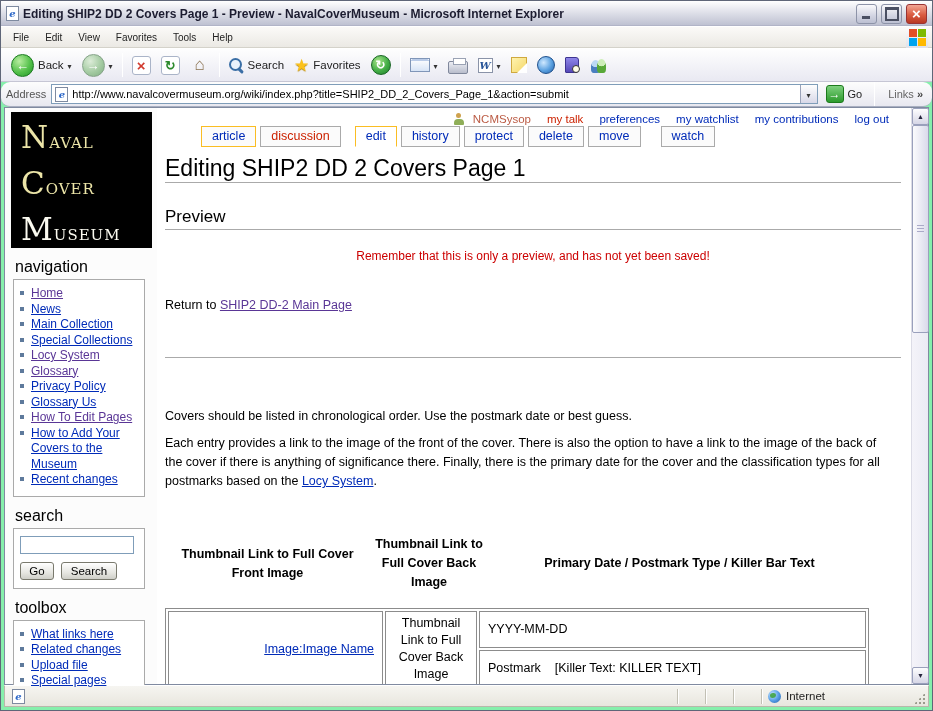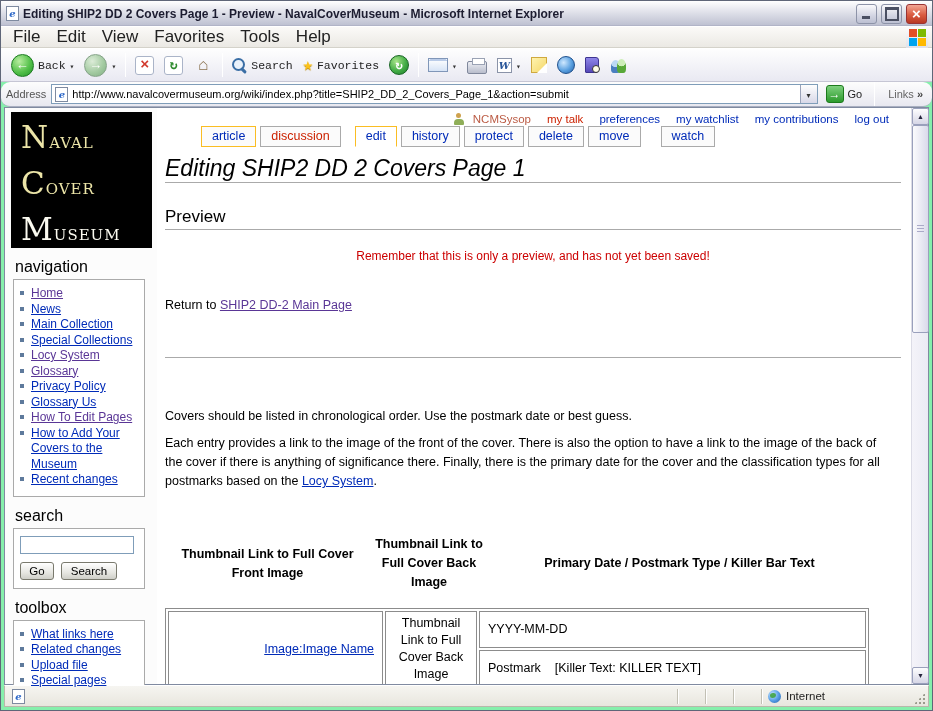--- a/index.html
+++ b/index.html
@@ -27,34 +27,34 @@
   .winbtn.max::before { content:""; width:10px; height:9px; border:2px solid #4a4f62;
                         border-top-width:3px; }
   .winbtn.close { background:linear-gradient(#f2a694,#da5b41 55%,#b83823);
                   border-color:#933; color:#fff; font-weight:bold; font-size:11px; }
   .winbtn.close::before { content:"×"; font-size:15px; line-height:1; }
 
   
   .menubar { height:22px; background:linear-gradient(#fbfaf8,#ebe9e4);
              border-top:1px solid #fff; border-bottom:1px solid #d4d2ca;
              display:flex; align-items:center; padding:0 4px; }
-  .menu-item { font-size:17px; color:#222; padding:3px 8px; }
+  .menu-item { font-size:10px; color:#222; padding:3px 8px; }
   .win-flag { margin-left:auto; width:22px; height:22px;
               background:linear-gradient(#fdfdfd,#dfe1ea);
               display:grid; grid-template-columns:8px 8px; grid-template-rows:8px 8px;
               gap:1px; align-content:center; justify-content:center; }
   .win-flag i { display:block; }
   .win-flag i:nth-child(1){background:#e34f26;} .win-flag i:nth-child(2){background:#7fba00;}
   .win-flag i:nth-child(3){background:#00a4ef;} .win-flag i:nth-child(4){background:#ffb900;}
 
   
   .toolbar { height:34px; background:linear-gradient(#fefefe,#e9e9f2);
              border-top:1px solid #fff; border-bottom:1px solid #c6c6d4;
              display:flex; align-items:center; padding:0 5px; font-size:11.5px; color:#222; }
-  .tb-btn { display:flex; align-items:center; gap:4px; padding:2px 5px;font-family:Liberation Mono, monospace; }
+  .tb-btn { display:flex; align-items:center; gap:4px; padding:2px 5px; }
   .tb-sep { width:1px; height:24px; background:#c9c9d6; border-right:1px solid #fff; margin:0 4px; }
   .caret::before { content:"▾"; font-size:8px; color:#333; }
   .circ { width:23px; height:23px; border-radius:50%; display:flex; align-items:center;
           justify-content:center; color:#fff; font-weight:bold; font-size:13px; }
   .back-circ { background:radial-gradient(circle at 35% 30%,#b8eda0,#53c04a 55%,#1f9426);
                border:1px solid #1b7a20; }
   .back-circ::before { content:"←"; }
   .fwd-circ { background:radial-gradient(circle at 35% 30%,#dcecd8,#a4cba2 55%,#7fae81);
               border:1px solid #86a389; }
   .fwd-circ::before { content:"→"; }
@@ -181,21 +181,21 @@
          color:#002bb8; cursor:pointer; white-space:nowrap; }
   .tab.hl { border-color:#fabd23;margin-left:36px; }
   .tab.selected { background:#fff; border-bottom-color:#fff; }
   .tab.new { color:#cc2200; }
   .tab.gap { margin-left:10px; }
   .tab.gap-lg { margin-left:16px;text-align:center; }
 
   .page { flex:1; background:#fff; padding:6px 10px 0 8px; font-size:12.5px; line-height:19px;
           color:#000; overflow:hidden; }
   .page-title { font-size:23px; font-weight:normal; margin-top:6px; padding-bottom:4px;
-                border-bottom:1px solid #aaa;font-style:italic; }
+                border-bottom:1px solid #aaa; }
   .preview-heading { font-size:17px; font-weight:normal; margin-top:24px; padding-bottom:3px;
                      border-bottom:1px solid #aaa; }
   .preview-warning { color:#cc0000; text-align:center; margin-top:17px; font-size:12px; }
   .return-line { margin-top:30px; }
   .rule { border:none; border-top:1px solid #aaa; margin-top:42px; }
   .p1 { margin-top:49px; }
   .p2 { margin-top:8px; width:730px; }
   .tbl-headers { display:flex; align-items:center; margin-top:44px; width:706px;
                  font-weight:bold; text-align:center; }
   .th1 { width:205px; }

